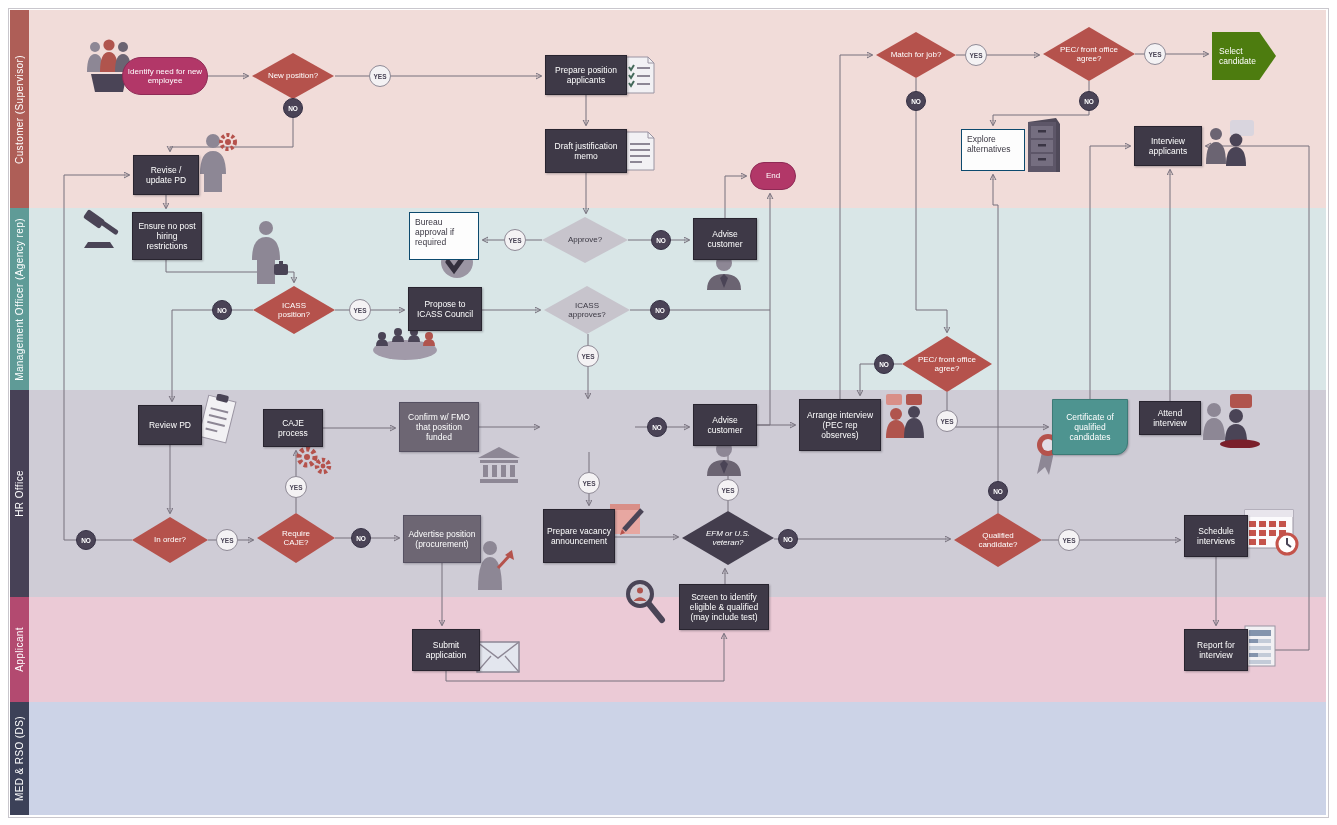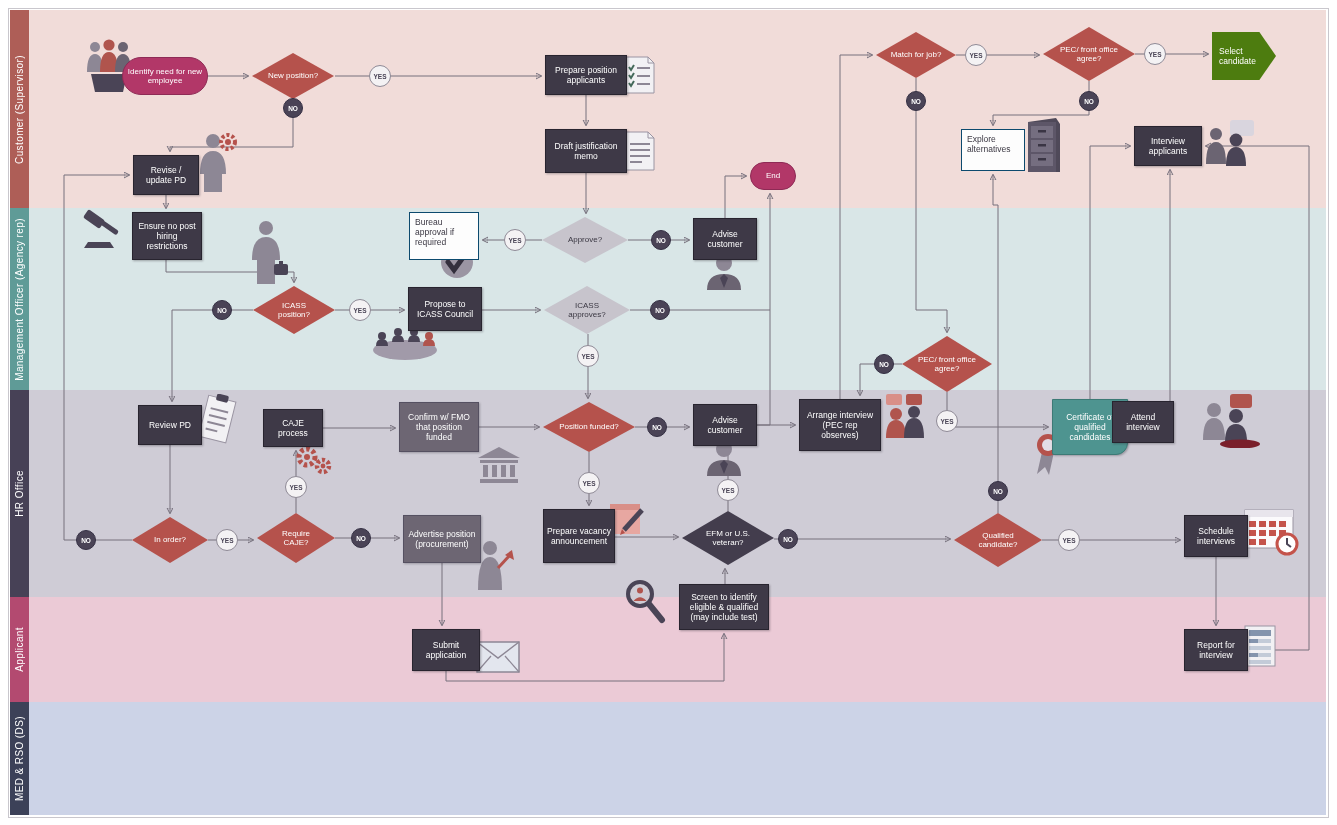--- a/index.html
+++ b/index.html
@@ -15,21 +15,21 @@
   .node{position:absolute;display:flex;align-items:center;justify-content:center;text-align:center;
         font-size:8.5px;line-height:1.18;color:#fff;padding:2px 3px;box-sizing:border-box;}
   .box-dark{background:#3e3947;border:1px solid #28242f;box-shadow:1px 1px 2px rgba(40,36,47,.35);}
   .box-gray{background:#6d6673;border:1px solid #555061;box-shadow:1px 1px 2px rgba(40,36,47,.3);}
   .box-white{background:#fdfdfd;border:1px solid #0c4a6e;color:#3a3742;align-items:flex-start;
              justify-content:flex-start;text-align:left;padding:4px 5px;}
   .box-teal{background:#4e9490;border:1px solid #3d7a76;border-radius:0 0 12px 2px;box-shadow:1px 1px 2px rgba(40,36,47,.3);}
   .diamond{clip-path:polygon(50% 0,100% 50%,50% 100%,0 50%);font-size:8px;padding:4px 12px;}
   .d-red{background:#b5524c;}
   .d-gray{background:#c7c4cc;color:#3a3742;}
-  .d-dark{background:#433d4d;}
+  .d-dark{background:#433d4d;font-style:italic;}
   .stadium{border-radius:19px;background:#b23768;border:1px solid #8e2a55;font-size:8px;}
   .pentagon{background:#4d7c0f;clip-path:polygon(0 0,74% 0,100% 50%,74% 100%,0 100%);
             justify-content:flex-start;text-align:left;padding-left:7px;padding-right:16px;}
   .badge{position:absolute;border-radius:50%;display:flex;align-items:center;justify-content:center;
          font-size:6.5px;font-weight:bold;box-sizing:border-box;}
   .b-yes{width:22px;height:22px;background:#f4f2f4;border:1px solid #8f8a96;color:#4a4456;}
   .b-no{width:20px;height:20px;background:#4a4356;border:1px solid #353044;color:#ffffff;}
   .icon{position:absolute;line-height:0;}
 </style>
 </head>
@@ -410,26 +410,25 @@
   <div class="node box-dark" style="left:132px;top:212px;width:70px;height:48px">Ensure no post hiring restrictions</div>
   <div class="node box-white" style="left:409px;top:212px;width:70px;height:48px">Bureau approval if required</div>
   <div class="node diamond d-gray" style="left:542px;top:217px;width:86px;height:46px">Approve?</div>
   <div class="node box-dark" style="left:693px;top:218px;width:64px;height:42px">Advise customer</div>
   <div class="node diamond d-red" style="left:253px;top:286px;width:82px;height:48px">ICASS position?</div>
   <div class="node box-dark" style="left:408px;top:287px;width:74px;height:44px">Propose to ICASS Council</div>
   <div class="node diamond d-gray" style="left:544px;top:286px;width:86px;height:48px">ICASS approves?</div>
   <div class="node box-dark" style="left:138px;top:405px;width:64px;height:40px">Review PD</div>
   <div class="node box-dark" style="left:263px;top:409px;width:60px;height:38px">CAJE process</div>
   <div class="node box-gray" style="left:399px;top:402px;width:80px;height:50px">Confirm w/ FMO that position funded</div>
-  <div class="node diamond d-red" style="left:543px;top:402px;width:92px;height:50px">Position funded?</div>
   <div class="node box-dark" style="left:693px;top:404px;width:64px;height:42px">Advise customer</div>
   <div class="node box-dark" style="left:799px;top:399px;width:82px;height:52px">Arrange interview (PEC rep observes)</div>
   <div class="node diamond d-red" style="left:902px;top:336px;width:90px;height:56px">PEC/ front office agree?</div>
   <div class="node box-teal" style="left:1052px;top:399px;width:76px;height:56px">Certificate of qualified candidates</div>
-  <div class="node box-dark" style="left:1112px;top:401px;width:62px;height:42px">Attend interview</div>
+  <div class="node box-dark" style="left:1139px;top:401px;width:62px;height:34px">Attend interview</div>
   <div class="node diamond d-red" style="left:132px;top:517px;width:76px;height:46px">In order?</div>
   <div class="node diamond d-red" style="left:257px;top:513px;width:78px;height:50px">Require CAJE?</div>
   <div class="node box-gray" style="left:403px;top:515px;width:78px;height:48px">Advertise position (procurement)</div>
   <div class="node box-dark" style="left:543px;top:509px;width:72px;height:54px">Prepare vacancy announcement</div>
   <div class="node diamond d-dark" style="left:682px;top:511px;width:92px;height:54px">EFM or U.S. veteran?</div>
   <div class="node diamond d-red" style="left:954px;top:513px;width:88px;height:54px">Qualified candidate?</div>
   <div class="node box-dark" style="left:1184px;top:515px;width:64px;height:42px">Schedule interviews</div>
   <div class="node box-dark" style="left:679px;top:584px;width:90px;height:46px">Screen to identify eligible &amp; qualified (may include test)</div>
   <div class="node box-dark" style="left:412px;top:629px;width:68px;height:42px">Submit application</div>
   <div class="node box-dark" style="left:1184px;top:629px;width:64px;height:42px">Report for interview</div>

